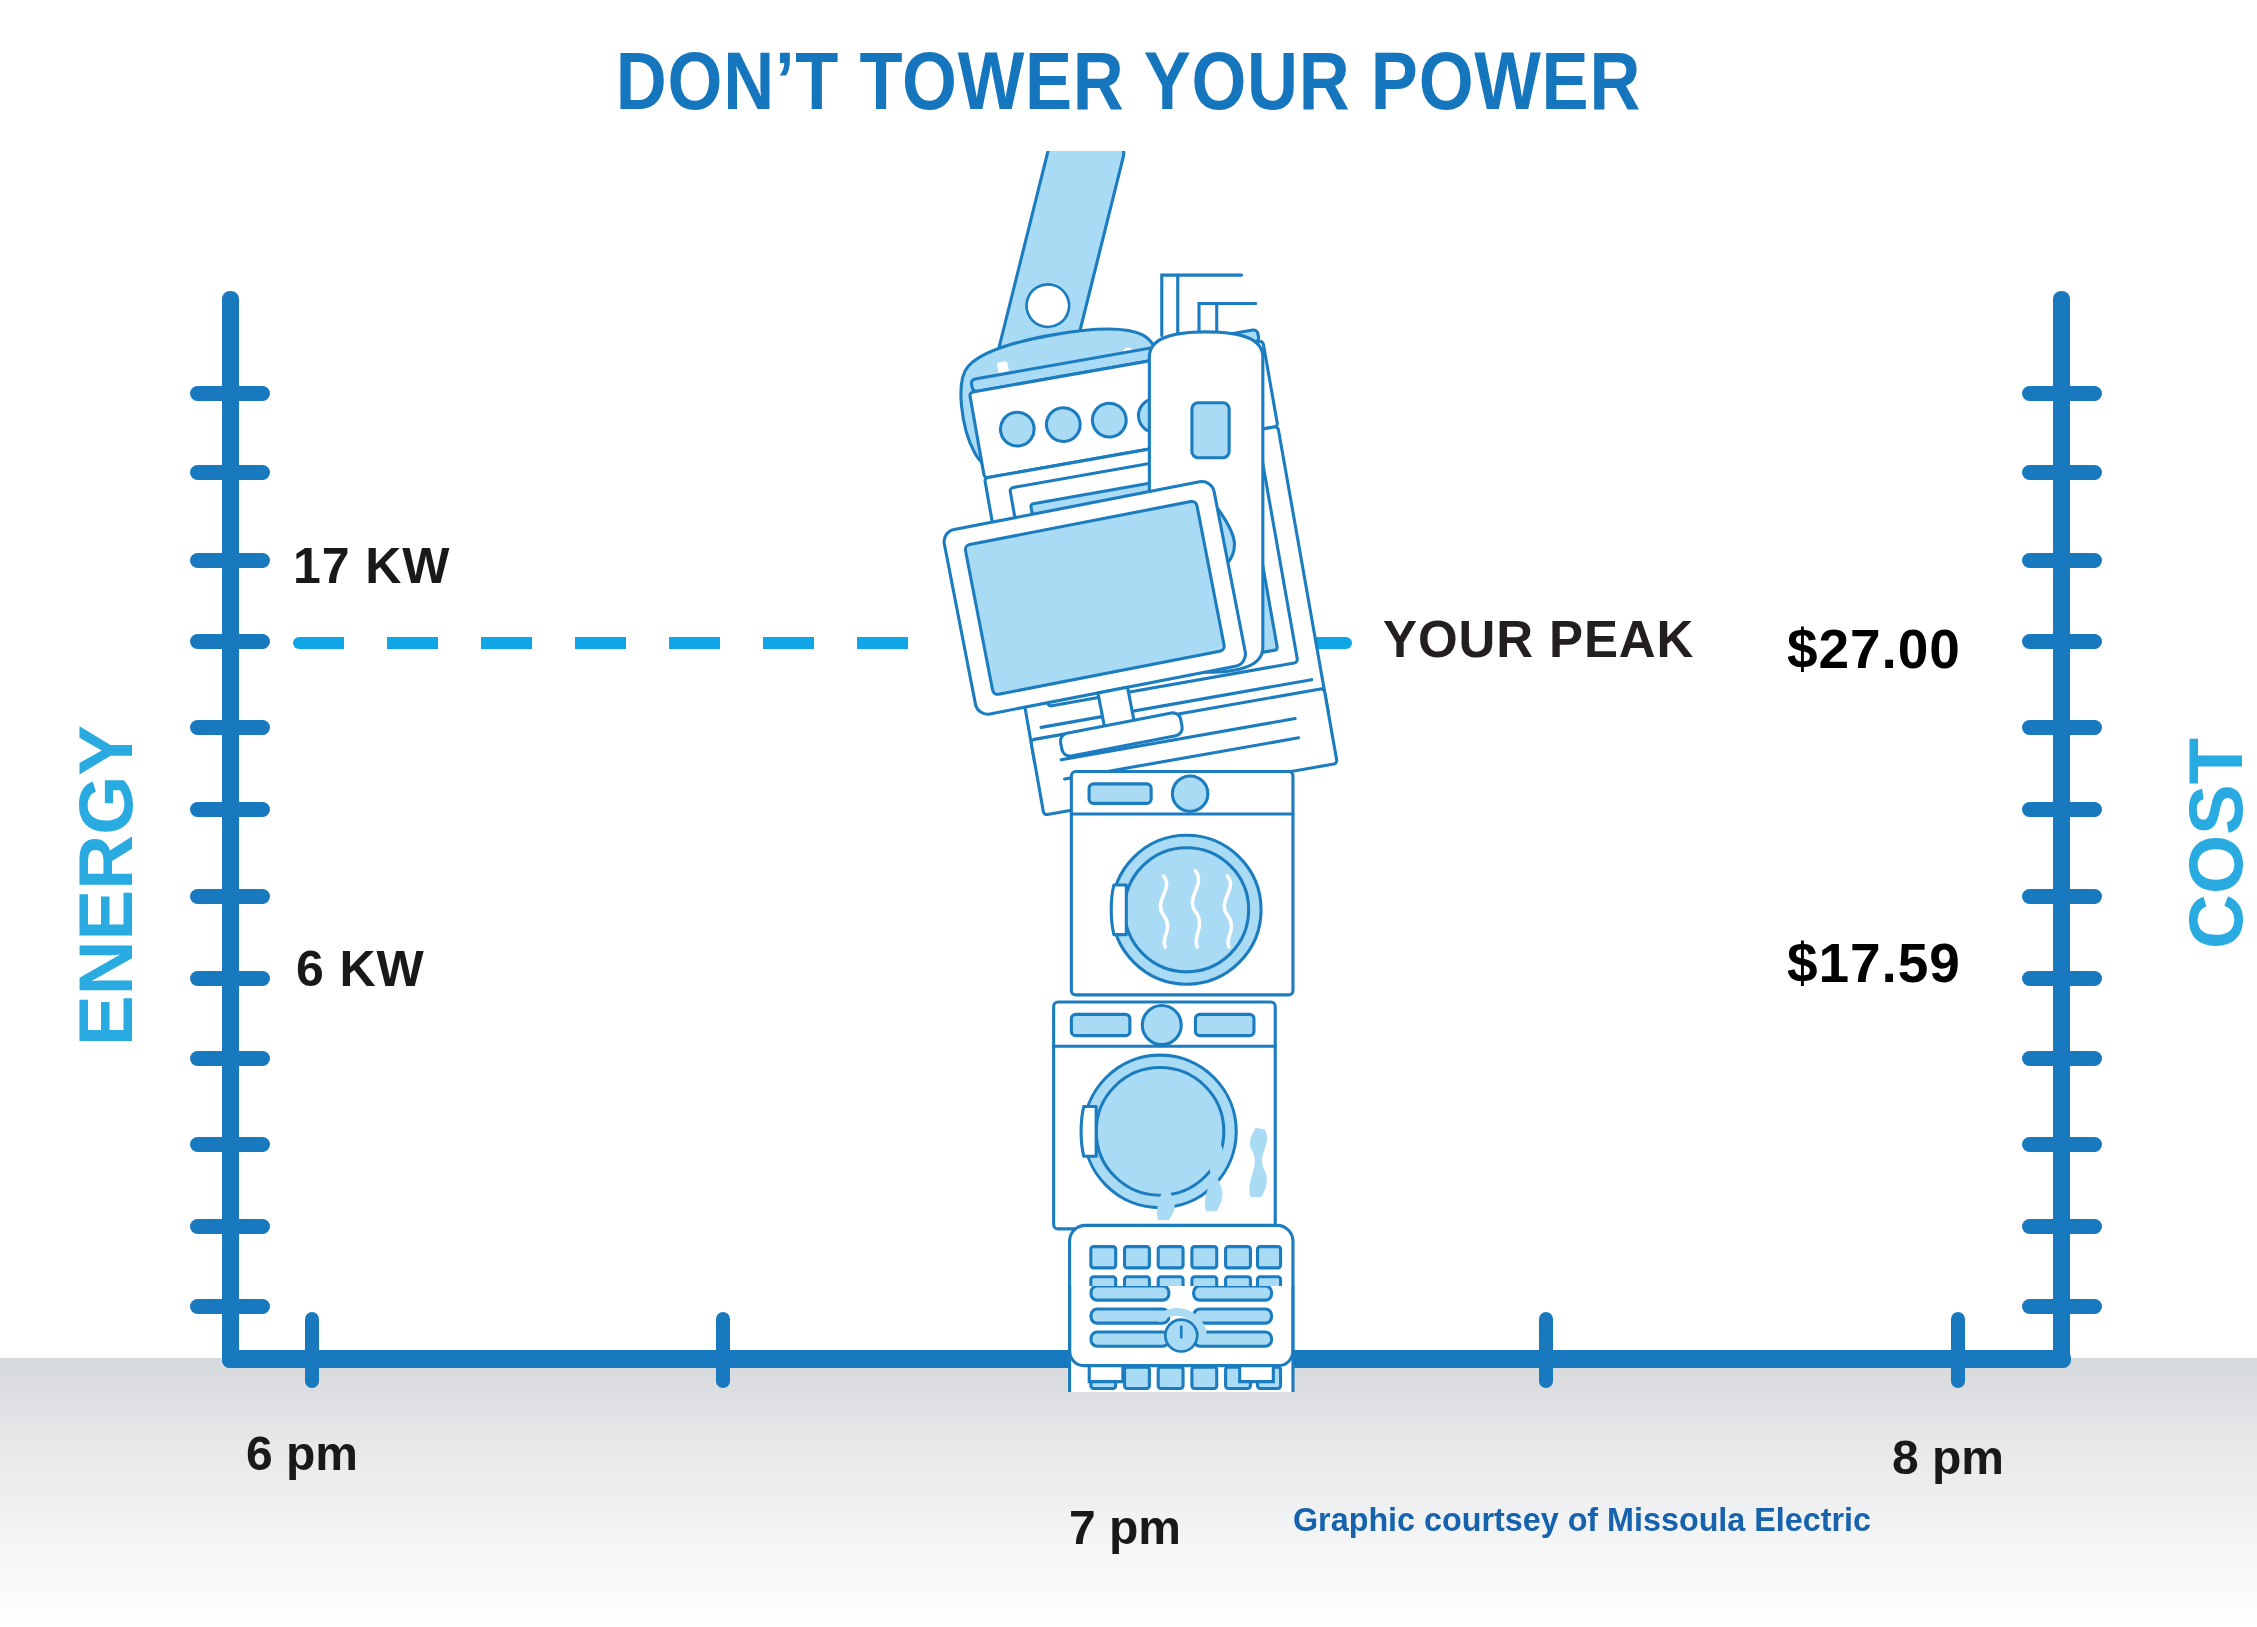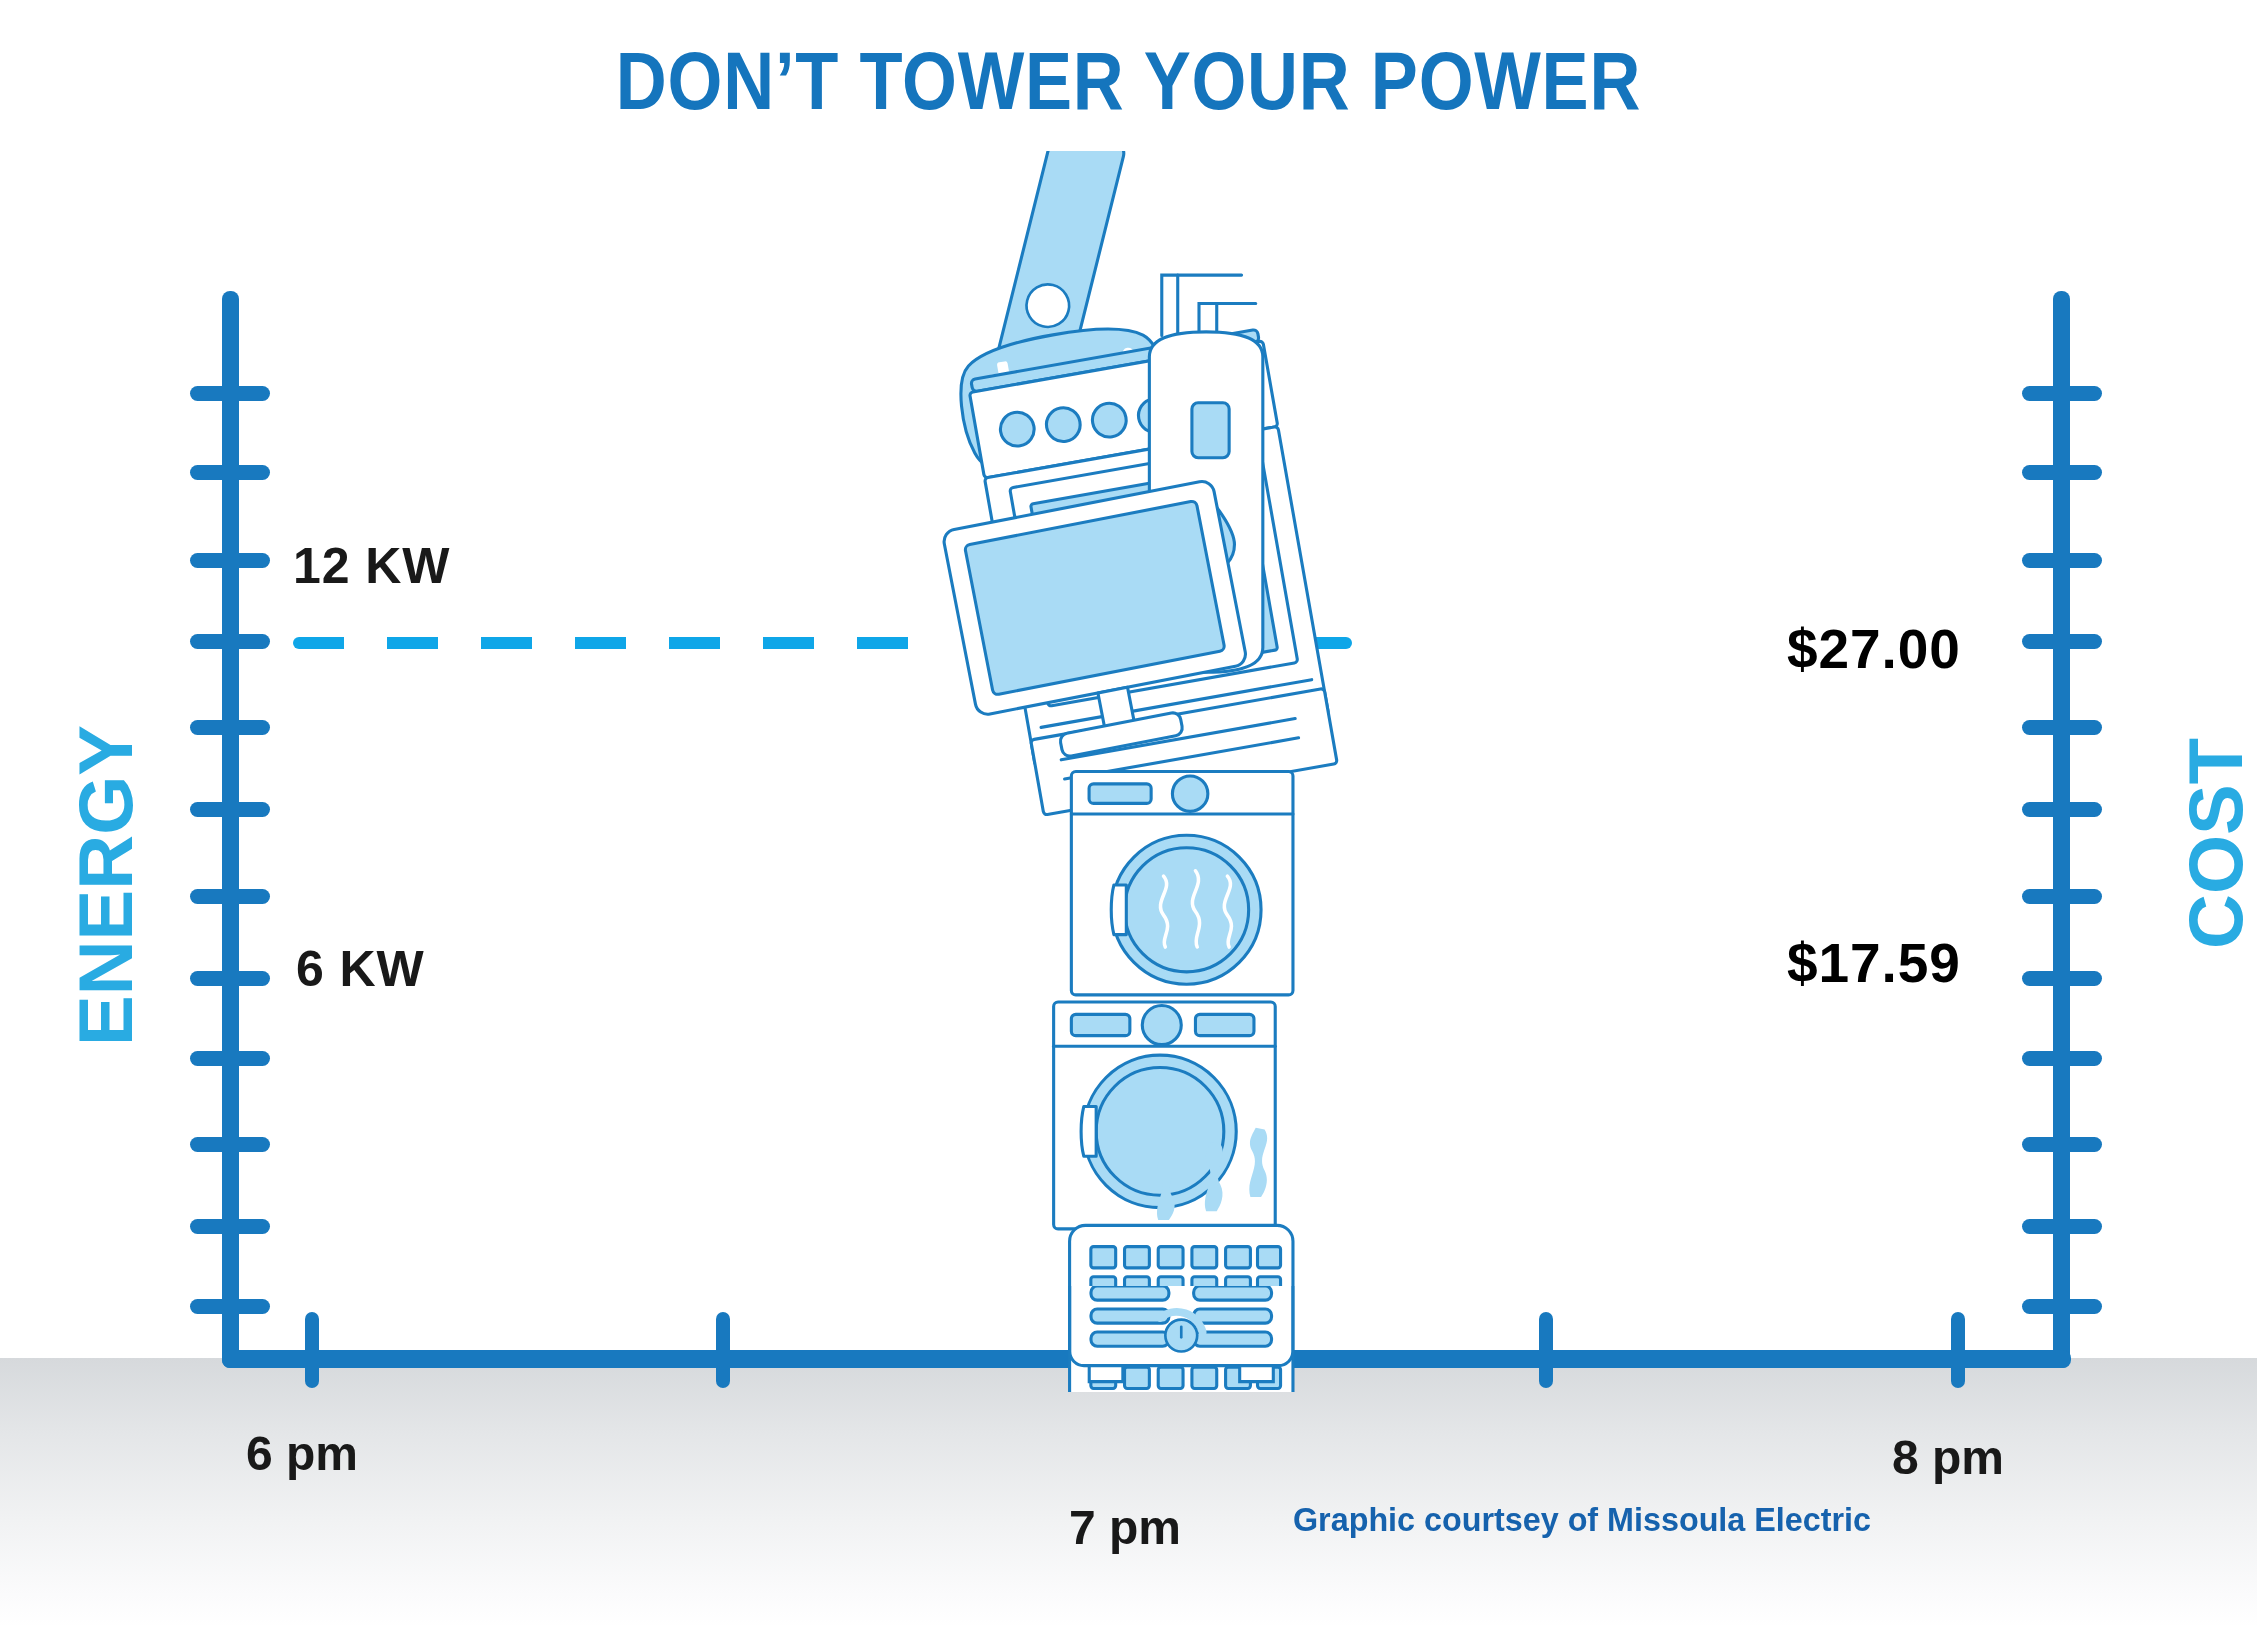--- a/index.html
+++ b/index.html
@@ -97,21 +97,21 @@
   <div class="tick y-tick" style="left:190px;top:802px;"></div>
   <div class="tick y-tick" style="left:190px;top:889px;"></div>
   <div class="tick y-tick" style="left:190px;top:971px;"></div>
   <div class="tick y-tick" style="left:190px;top:1051px;"></div>
   <div class="tick y-tick" style="left:190px;top:1137px;"></div>
   <div class="tick y-tick" style="left:190px;top:1219px;"></div>
   <div class="tick y-tick" style="left:190px;top:1299px;"></div>
 
   <div class="axis-title" style="left:62px;top:1046px;transform:rotate(-90deg);">ENERGY</div>
 
-  <div class="kw-label" style="left:293px;top:537px;">12 KW</div>
+  <div class="kw-label" style="left:293px;top:537px;">17 KW</div>
   <div class="kw-label" style="left:296px;top:940px;">6 KW</div>
 
   <div class="axis-line v-axis" style="left:2053px;top:291px;height:1077px;"></div>
 
   <div class="tick y-tick" style="left:2022px;top:386px;"></div>
   <div class="tick y-tick" style="left:2022px;top:465px;"></div>
   <div class="tick y-tick" style="left:2022px;top:553px;"></div>
   <div class="tick y-tick" style="left:2022px;top:634px;"></div>
   <div class="tick y-tick" style="left:2022px;top:720px;"></div>
   <div class="tick y-tick" style="left:2022px;top:802px;"></div>
@@ -136,20 +136,21 @@
   <div class="tick x-tick" style="left:1951px;top:1312px;"></div>
 
   <div class="time-label" style="left:246px;top:1426px;">6 pm</div>
   <div class="time-label" style="left:1069px;top:1500px;">7 pm</div>
   <div class="time-label" style="left:1892px;top:1430px;">8 pm</div>
 
   <div class="peak-dash" style="left:293px;top:637px;width:638px;"></div>
   <div class="peak-dash-seg" style="left:1277px;top:637px;width:51px;"></div>
   <div class="peak-dash-seg" style="left:1288px;top:637px;width:64px;"></div>
 
+  <div class="peak-text" style="left:1383px;top:610px;">YOUR PEAK</div>
 
   <div class="stack">
     <svg width="479" height="1241" viewBox="0 0 540 1400" xmlns="http://www.w3.org/2000/svg">
       <defs>
         <style>
           .f{fill:#a9dbf5;stroke:#1b7cc0;stroke-width:3.5;stroke-linejoin:round;}
           .w{fill:#ffffff;stroke:#1b7cc0;stroke-width:3.5;stroke-linejoin:round;}
           .ln{fill:none;stroke:#1b7cc0;stroke-width:3.5;stroke-linecap:round;}
           .lnf{fill:none;stroke:#ffffff;stroke-width:4;stroke-linecap:round;}
           .fd{fill:#a9dbf5;stroke:none;}

